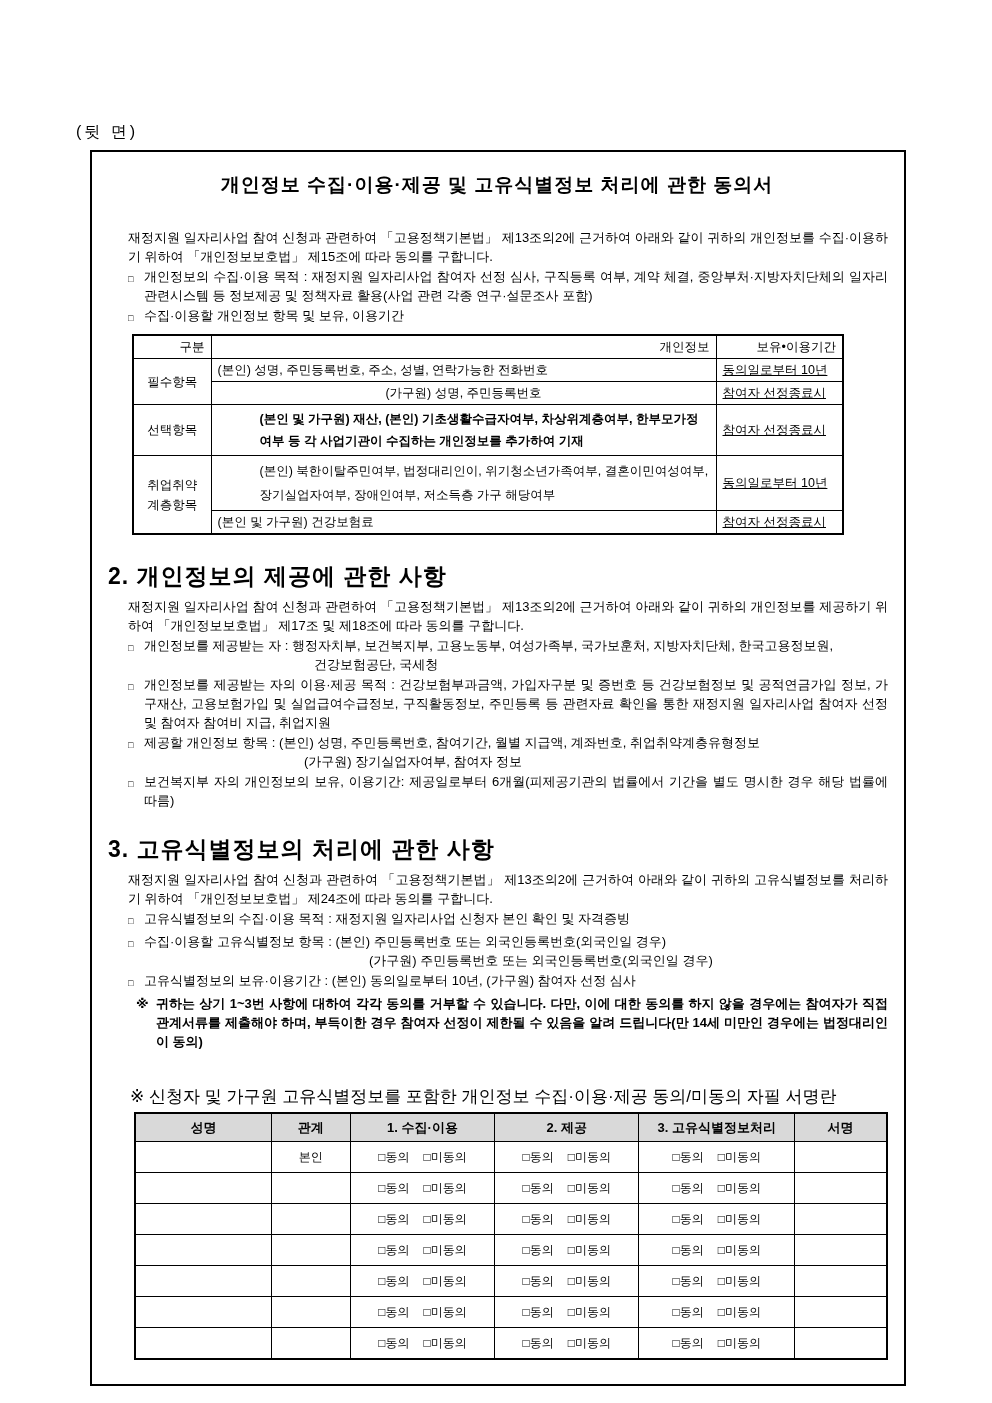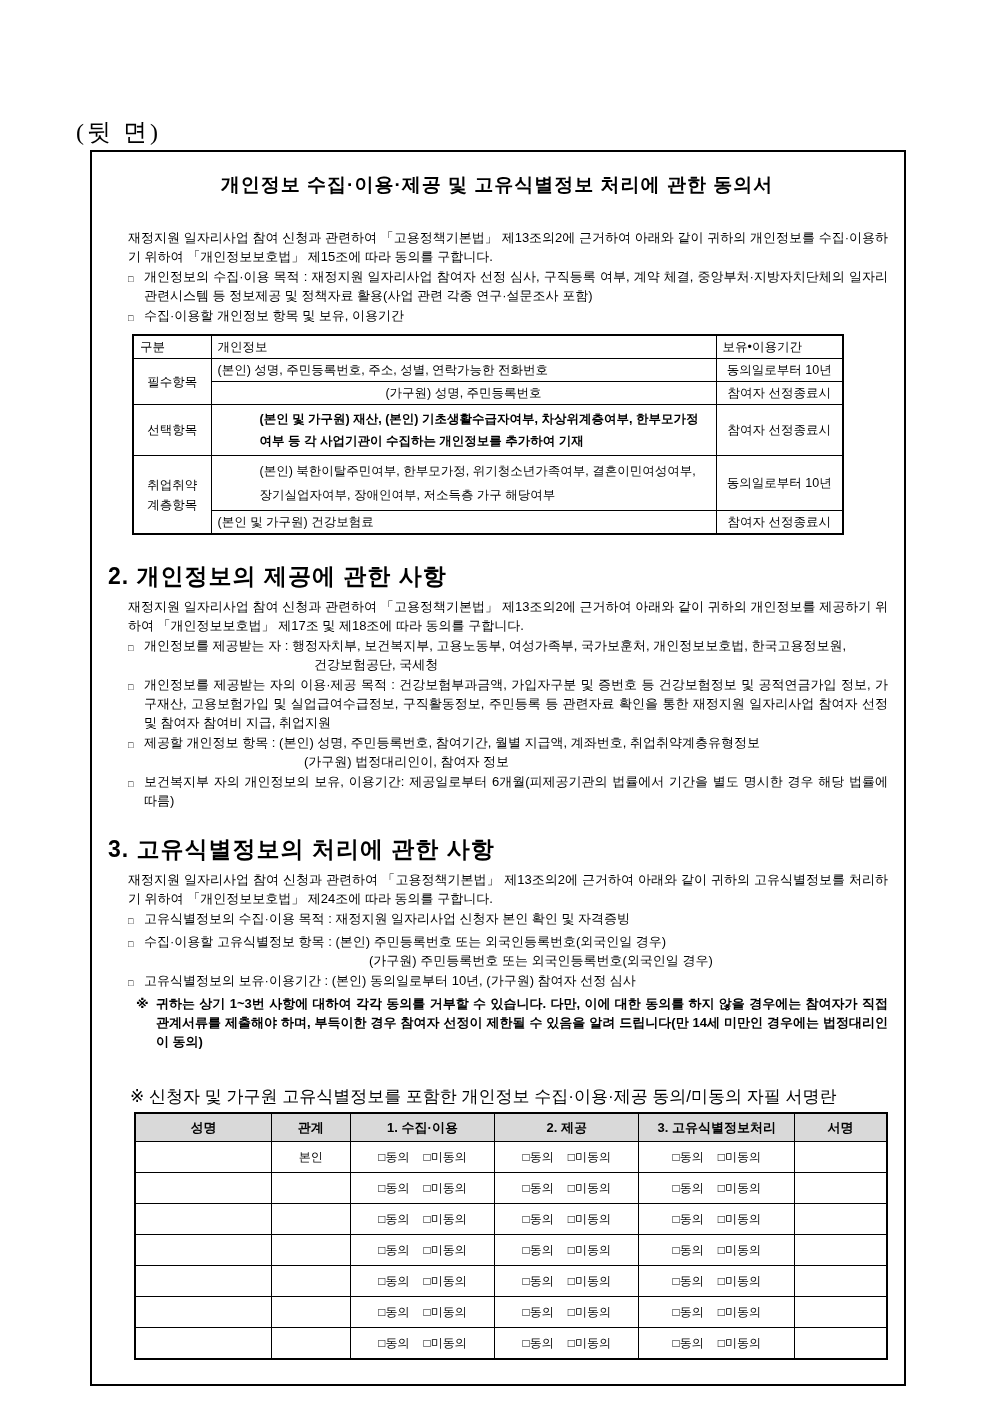--- a/index.html
+++ b/index.html
@@ -1,38 +1,38 @@
 <!DOCTYPE html>
 <html><head>
 <meta charset="utf-8">
 <style>
   html,body{margin:0;padding:0;background:#fff;}
   body{width:992px;color:#000;font-family:"Liberation Sans","DejaVu Sans",sans-serif;}
   .page{position:relative;width:992px;min-height:1403px;background:#fff;}
-  .back-label{position:absolute;top:116px;left:76px;font-size:24px;letter-spacing:3px;font-family:Liberation Serif, serif;}
+  .back-label{position:absolute;top:122px;left:76px;font-size:16px;letter-spacing:3px;}
   .sheet{position:absolute;top:150px;left:90px;width:816px;min-height:1132px;border:2px solid #000;box-sizing:border-box;padding:10px 16px 24px 14px;}
   .doc-title{text-align:center;font-size:19px;font-weight:bold;margin:10px 0 0;letter-spacing:1px;}
   .sec{margin-top:22px;}
   .sec-heading{font-size:23px;font-weight:800;margin:0 0 5px 2px;letter-spacing:1px;}
   .para{font-size:13px;line-height:19px;margin:1px 0 1px 22px;text-align:justify;}
   .bullet{display:flex;font-size:13px;line-height:19px;margin:1px 0 1px 22px;}
   .bmark{flex:0 0 16px;width:16px;font-size:9px;padding-top:3px;}
   .btext{flex:1;text-align:justify;}
   .cline{text-align:left;}
   .ind170{padding-left:170px;}
   .ind160{padding-left:160px;}
   .ind225{padding-left:225px;}
   .note{font-weight:bold;}
   .note .bmark{font-size:13px;flex:0 0 20px;width:20px;padding-top:0;}
   table{border-collapse:collapse;}
   .t1{margin:6px 0 2px 26px;border:2px solid #000;}
   .t1 th,.t1 td{border:1px solid #000;font-size:12.5px;line-height:20px;padding:1px 6px;}
-  .t1 th{font-weight:normal;text-align:left;height:20px;}
+  .t1 th{font-weight:normal;text-align:right;height:20px;}
   .t1 .cat{text-align:center;white-space:pre-line;}
-  .t1 .period{text-align:center;white-space:nowrap;}
+  .t1 .period{white-space:nowrap;text-decoration:underline;}
   .t1 .c{text-align:center;}
   .t1 .b{font-weight:bold;line-height:23px;}
   .t1 .tall{line-height:22px;padding-top:3px;padding-bottom:3px;padding-left:48px;}
   .sig-caption{font-size:17px;margin:34px 0 4px 24px;}
   .sig{margin-left:28px;border:2px solid #000;}
   .sig th{background:#d9d9d9;border:1px solid #000;font-size:13px;font-weight:bold;height:25px;text-align:center;}
   .sig td{border:1px solid #000;height:28px;font-size:12px;text-align:center;}
   .cb{margin:0 7px;cursor:pointer;}
 </style>
 </head>
@@ -79,50 +79,50 @@
             <td class="period">참여자 선정종료시</td>
           </tr>
           <tr>
             <td class="cat">선택항목</td>
             <td class="b tall">(본인 및 가구원) 재산, (본인) 기초생활수급자여부, 차상위계층여부, 한부모가정 여부 등 각 사업기관이 수집하는 개인정보를 추가하여 기재</td>
             <td class="period">참여자 선정종료시</td>
           </tr>
           <tr>
             <td class="cat" rowspan="2">취업취약
 계층항목</td>
-            <td class="tall" style="line-height:24px">(본인) 북한이탈주민여부, 한부모가정, 위기청소년가족여부, 결혼이민여성여부, 장기실업자여부, 장애인여부, 저소득층 가구 해당여부</td>
+            <td class="tall" style="line-height:24px">(본인) 북한이탈주민여부, 법정대리인이, 위기청소년가족여부, 결혼이민여성여부, 장기실업자여부, 장애인여부, 저소득층 가구 해당여부</td>
             <td class="period">동의일로부터 10년</td>
           </tr>
           <tr>
             <td>(본인 및 가구원) 건강보험료</td>
             <td class="period">참여자 선정종료시</td>
           </tr>
         </tbody>
       </table>
     </div>
 
     <div class="sec" style="margin-top:26px;">
       <div class="sec-heading">2. 개인정보의 제공에 관한 사항</div>
       <div class="para">재정지원 일자리사업 참여 신청과 관련하여 「고용정책기본법」 제13조의2에 근거하여 아래와 같이 귀하의 개인정보를 제공하기 위하여 「개인정보보호법」 제17조 및 제18조에 따라 동의를 구합니다.</div>
       <div class="bullet">
         <span class="bmark">□</span>
         <div class="btext">
-          <div>개인정보를 제공받는 자 : 행정자치부, 보건복지부, 고용노동부, 여성가족부, 국가보훈처, 개인정보보호법, 한국고용정보원,</div>
+          <div>개인정보를 제공받는 자 : 행정자치부, 보건복지부, 고용노동부, 여성가족부, 국가보훈처, 지방자치단체, 한국고용정보원,</div>
           <div class="cline ind170">건강보험공단, 국세청</div>
         </div>
       </div>
       <div class="bullet">
         <span class="bmark">□</span>
         <div class="btext">개인정보를 제공받는 자의 이용·제공 목적 : 건강보험부과금액, 가입자구분 및 증번호 등 건강보험정보 및 공적연금가입 정보, 가구재산, 고용보험가입 및 실업급여수급정보, 구직활동정보, 주민등록 등 관련자료 확인을 통한 재정지원 일자리사업 참여자 선정 및 참여자 참여비 지급, 취업지원</div>
       </div>
       <div class="bullet">
         <span class="bmark">□</span>
         <div class="btext">
           <div>제공할 개인정보 항목 : (본인) 성명, 주민등록번호, 참여기간, 월별 지급액, 계좌번호, 취업취약계층유형정보</div>
-          <div class="cline ind160">(가구원) 법정대리인이, 참여자 정보</div>
+          <div class="cline ind160">(가구원) 장기실업자여부, 참여자 정보</div>
         </div>
       </div>
       <div class="bullet">
         <span class="bmark">□</span>
         <div class="btext">보건복지부 자의 개인정보의 보유, 이용기간: 제공일로부터 6개월(피제공기관의 법률에서 기간을 별도 명시한 경우 해당 법률에 따름)</div>
       </div>
     </div>
 
     <div class="sec" style="margin-top:24px;">
       <div class="sec-heading">3. 고유식별정보의 처리에 관한 사항</div>

